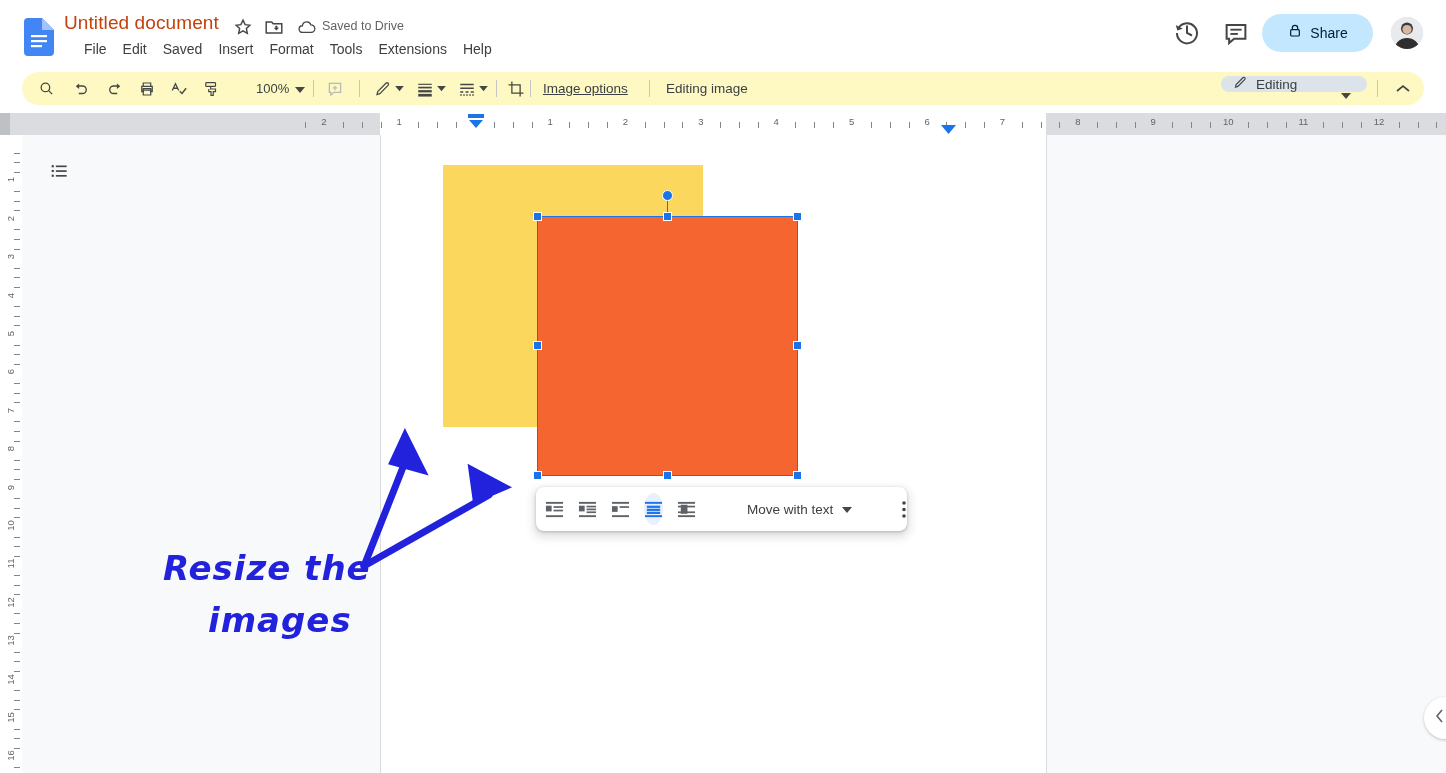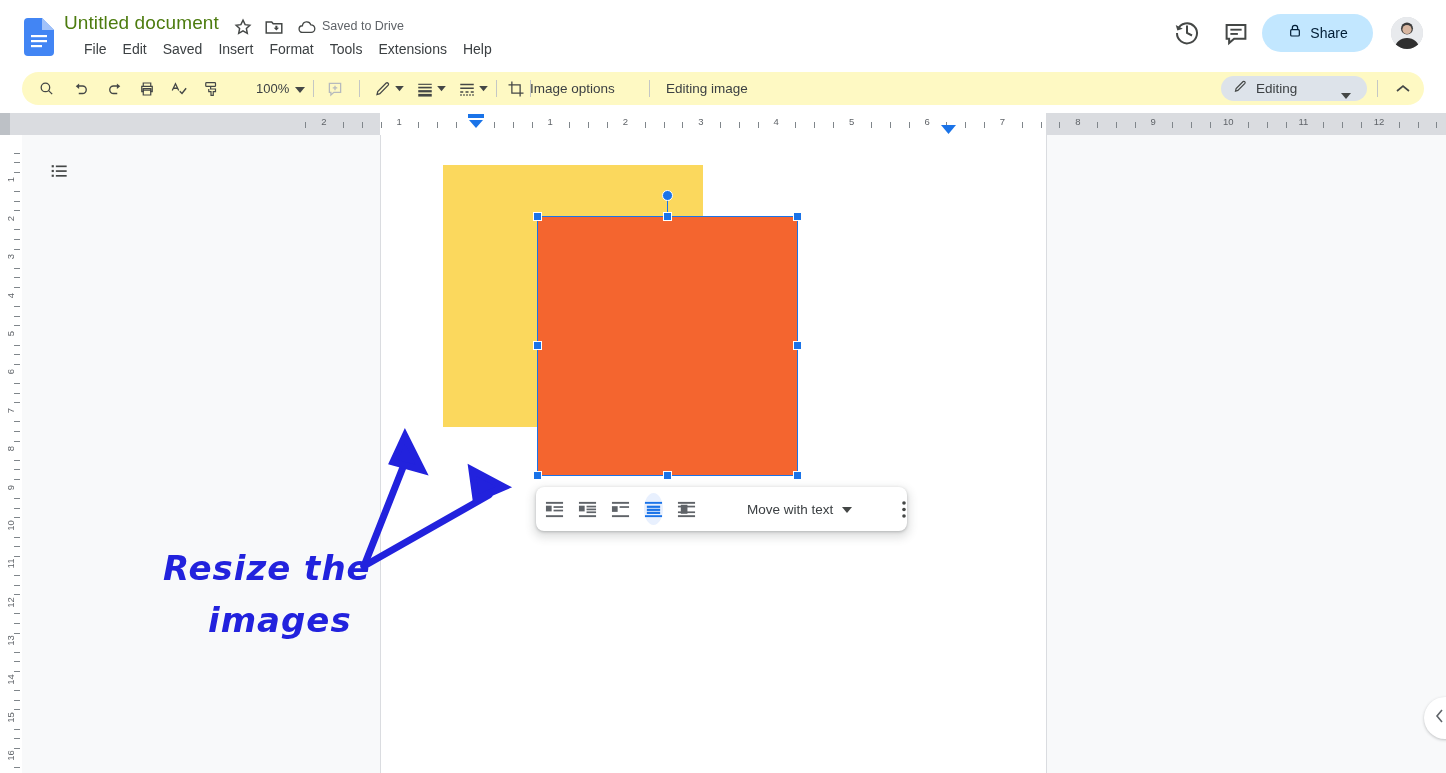--- a/index.html
+++ b/index.html
@@ -9,21 +9,21 @@
     background: #ffffff;
     overflow: hidden;
   }
   #app { position: relative; width: 1446px; height: 773px; background: #ffffff; }
 
   
   .topbar { position: absolute; left: 0; top: 0; width: 1446px; height: 66px; background: #ffffff; }
   .docs-logo { position: absolute; left: 24px; top: 18px; width: 30px; height: 38px; }
   .doc-title {
     position: absolute; left: 64px; top: 12px;
-    font-size: 19px; color: #4d7c0f; letter-spacing: .1px; white-space: nowrap;
+    font-size: 19px; color: #c2410c; letter-spacing: .1px; white-space: nowrap;
   }
   .title-icon { position: absolute; top: 16px; width: 22px; height: 22px; cursor: pointer; }
   #star-icon { left: 232px; }
   #move-icon { left: 263px; }
   #cloud-icon { left: 297px; top: 17px; width: 20px; height: 20px; }
   .saved-text { position: absolute; left: 322px; top: 19px; font-size: 12.5px; color: #5f6368; white-space: nowrap; }
 
   .menubar { position: absolute; left: 76px; top: 39px; display: flex; gap: 0px; }
   .menu-item {
     font-size: 14px; color: #3c4043; padding: 2px 8px; border-radius: 4px;
@@ -58,21 +58,21 @@
     position: absolute; left: 228px; top: 4px; height: 25px; display: flex;
     align-items: center; gap: 6px; padding: 0 6px; border-radius: 4px; cursor: pointer;
   }
   .zoom-val { font-size: 13px; color: #3c4043; }
   .tb-text {
     position: absolute; top: 4px; height: 25px; display: flex; align-items: center;
     padding: 0 9px; font-size: 13.5px; color: #3c4043; border-radius: 4px;
     cursor: pointer; white-space: nowrap;
   }
   .mode-chip {
-    position: absolute; left: 1199px; top: 4px; width: 146px; height: 25px;
+    position: absolute; left: 1199px; top: 4px; width: 146px; height: 16px;
     background: #dde3ea; border-radius: 13px; display: flex; align-items: center;
     padding-left: 12px; gap: 8px; cursor: pointer;
   }
   .mode-label { font-size: 13.5px; color: #3c4043; }
   .mode-caret { position: absolute; right: 16px; top: 10px; }
   .collapse-btn { position: absolute; left: 1368px; top: 4px; width: 25px; height: 25px;
     display: flex; align-items: center; justify-content: center; border-radius: 50%; cursor: pointer; }
 
   
   .hruler {
@@ -349,21 +349,21 @@
 
     <div class="tbi" style="left:481px;">
       <svg width="18" height="18" viewBox="0 0 24 24">
         <path fill="none" stroke="#444746" stroke-width="1.7" d="M6.5 2v15.5H22"></path>
         <path fill="none" stroke="#444746" stroke-width="1.7" d="M2 6.5h15.5V22"></path>
       </svg>
     </div>
 
     <div class="tb-sep" style="left:508px;"></div>
 
-    <div class="tb-text" style="left:499px;">Image options</div>
+    <div class="tb-text" style="left:512px;text-decoration:underline;">Image options</div>
 
     <div class="tb-sep" style="left:627px;"></div>
 
     <div class="tb-text" style="left:635px;">Editing image</div>
 
     <div class="mode-chip">
       <span>
         <svg width="15" height="15" viewBox="0 0 24 24">
             <path fill="none" stroke="#444746" stroke-width="1.9" d="M4 19.5l1-4.2L16.2 4.1a2 2 0 0 1 2.8 2.8L7.8 18.2z"></path>
           </svg>

